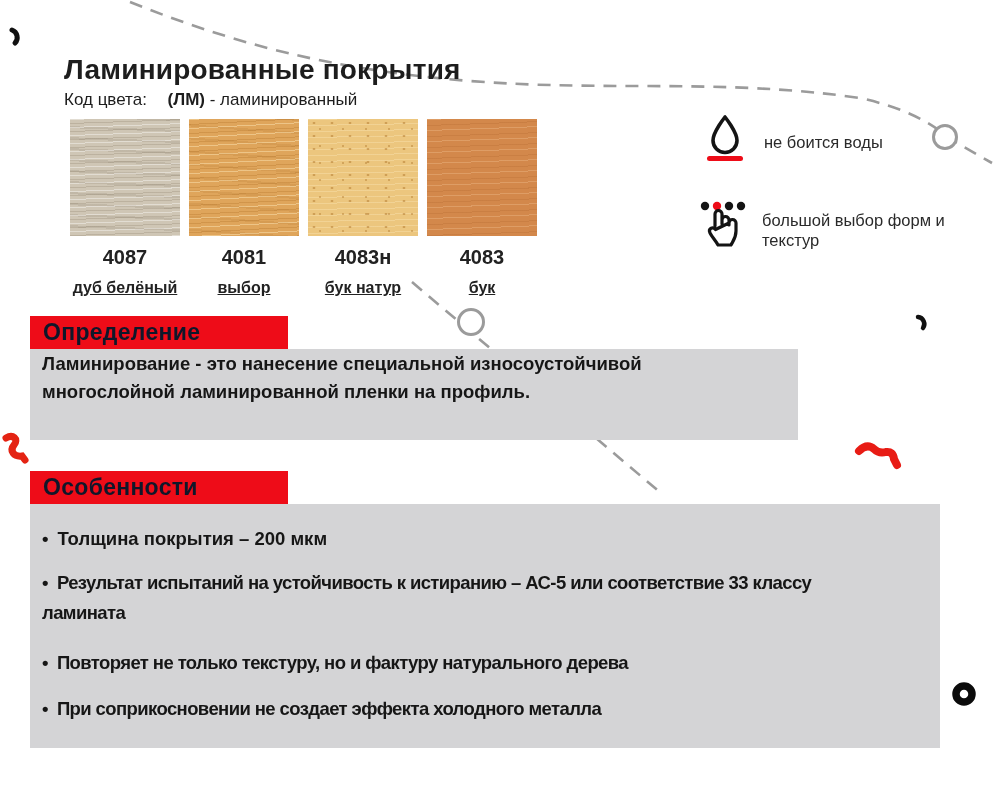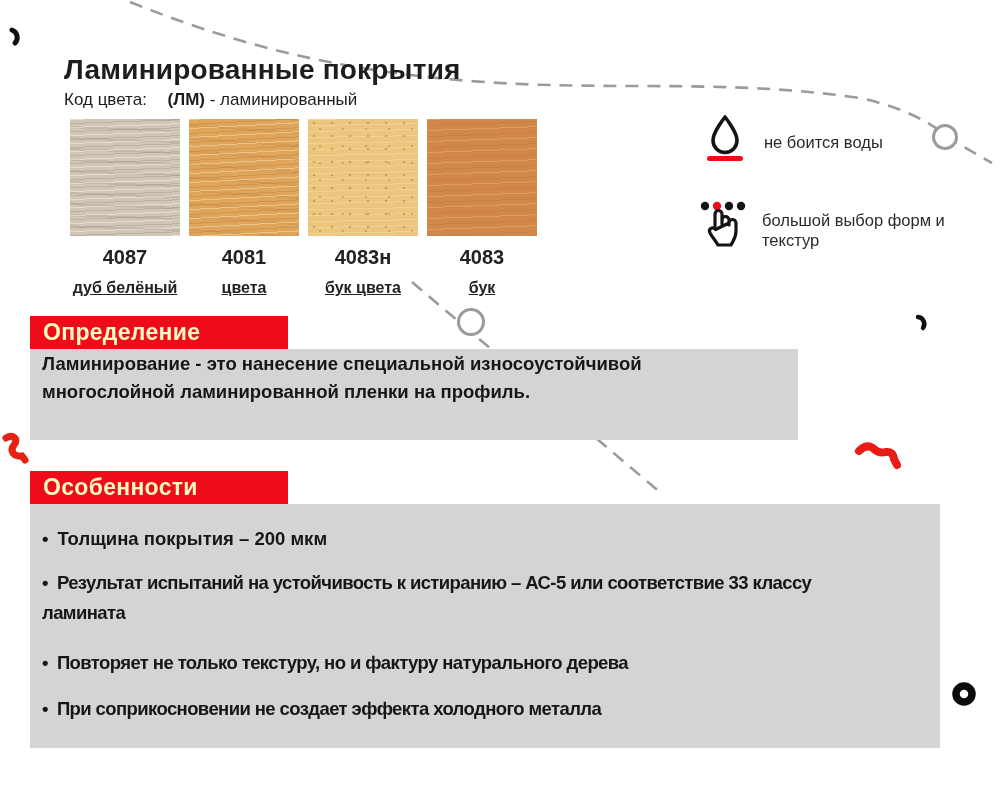--- a/index.html
+++ b/index.html
@@ -55,21 +55,21 @@
   .feature-row { position:absolute; display:flex; align-items:flex-start; }
   .feature-label { font-size:16.5px; font-weight:500; color:#2a2a2a; line-height:20px; }
   .f1 { left:704px; top:112px; } .f1 .feature-label { margin:20px 0 0 18px; }
   .f2 { left:702px; top:165px; } .f2 .feature-label { margin:6px 0 0 16px; width:205px; }
   .f3 { left:700px; top:200px; } .f3 .feature-label { margin:10px 0 0 14px; width:195px; }
   .icon-box { flex:0 0 auto; }
 
   
   .sec-header {
     position:absolute; left:30px; width:258px; height:33px;
-    background:var(--red,#ee0c18); color:#fef9c3;
+    background:var(--red,#ee0c18); color:#0f172a;
     font-size:23px; font-weight:700; line-height:32px; padding-left:13px;
     letter-spacing:.3px;
   }
   .h-def { top:316px; }
   .h-feat { top:471px; }
 
   
   .panel { position:absolute; left:30px; background:var(--gray,#d4d4d6); }
   .panel-def { top:349px; width:768px; min-height:91px; padding:1px 20px 18px 12px;
     font-size:18.5px; font-weight:600; line-height:28px; color:#161616; }
@@ -112,26 +112,26 @@
 
     <div class="swatch-row" id="swatch-row">
         <div class="swatch-cell">
           <div class="swatch tx-oak-bleached" style="background-color: rgb(207, 198, 181);"></div>
           <div class="swatch-code">4087</div>
           <div class="swatch-name">дуб белёный</div>
         </div>
         <div class="swatch-cell">
           <div class="swatch tx-pine" style="background-color: rgb(223, 165, 91);"></div>
           <div class="swatch-code">4081</div>
-          <div class="swatch-name">цвета</div>
+          <div class="swatch-name">выбор</div>
         </div>
         <div class="swatch-cell">
           <div class="swatch tx-beech-natural" style="background-color: rgb(236, 198, 126);"></div>
           <div class="swatch-code">4083н</div>
-          <div class="swatch-name">бук цвета</div>
+          <div class="swatch-name">бук натур</div>
         </div>
         <div class="swatch-cell">
           <div class="swatch tx-beech" style="background-color: rgb(211, 136, 75);"></div>
           <div class="swatch-code">4083</div>
           <div class="swatch-name">бук</div>
         </div>
       </div>
 
     <div class="feature-row f1">
       <span class="icon-box">

